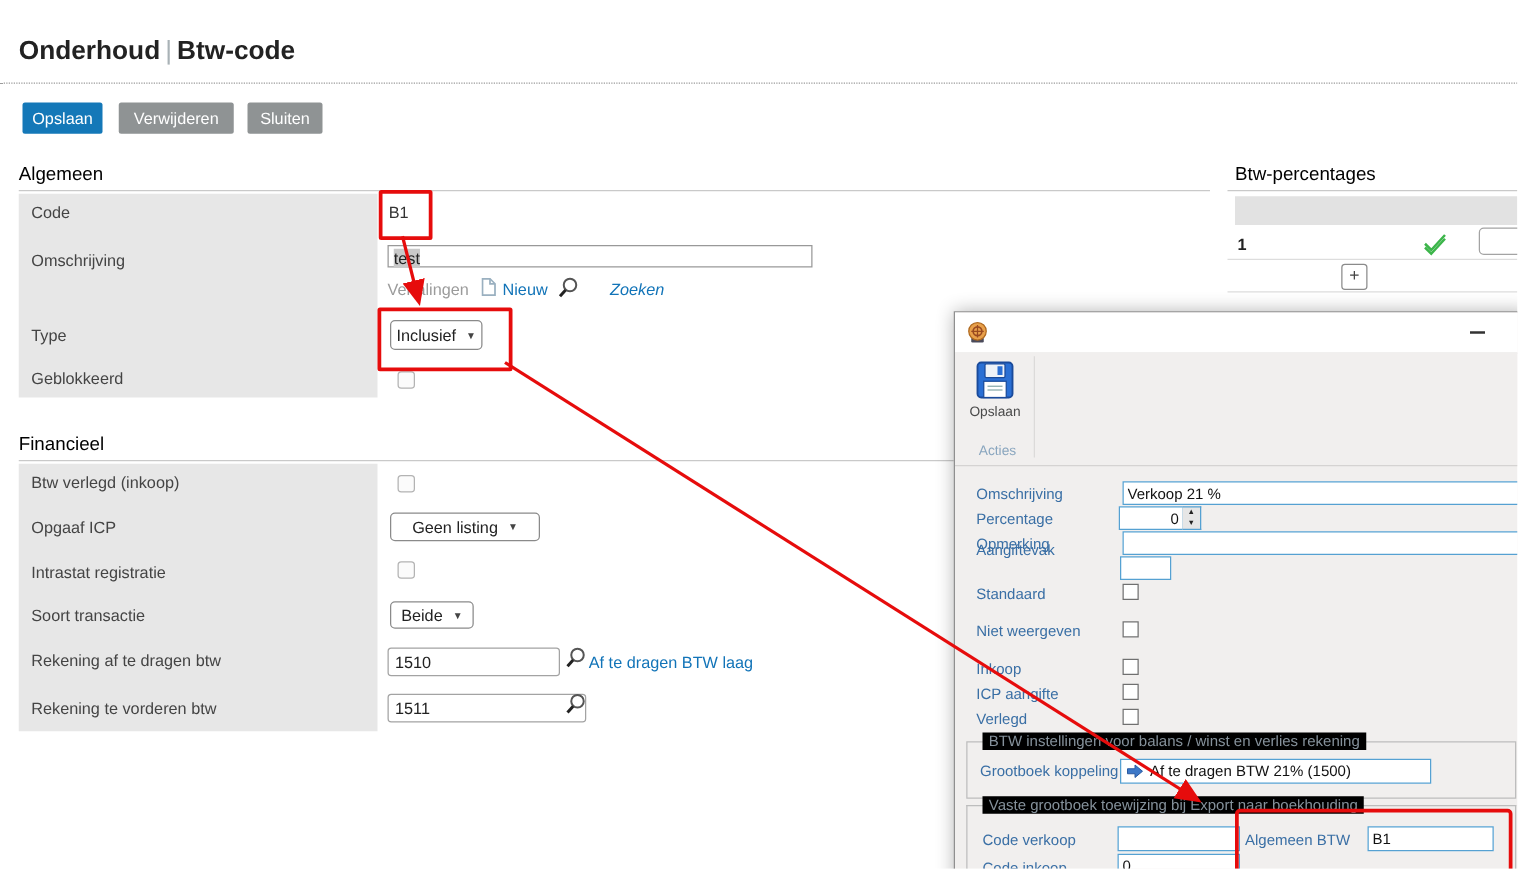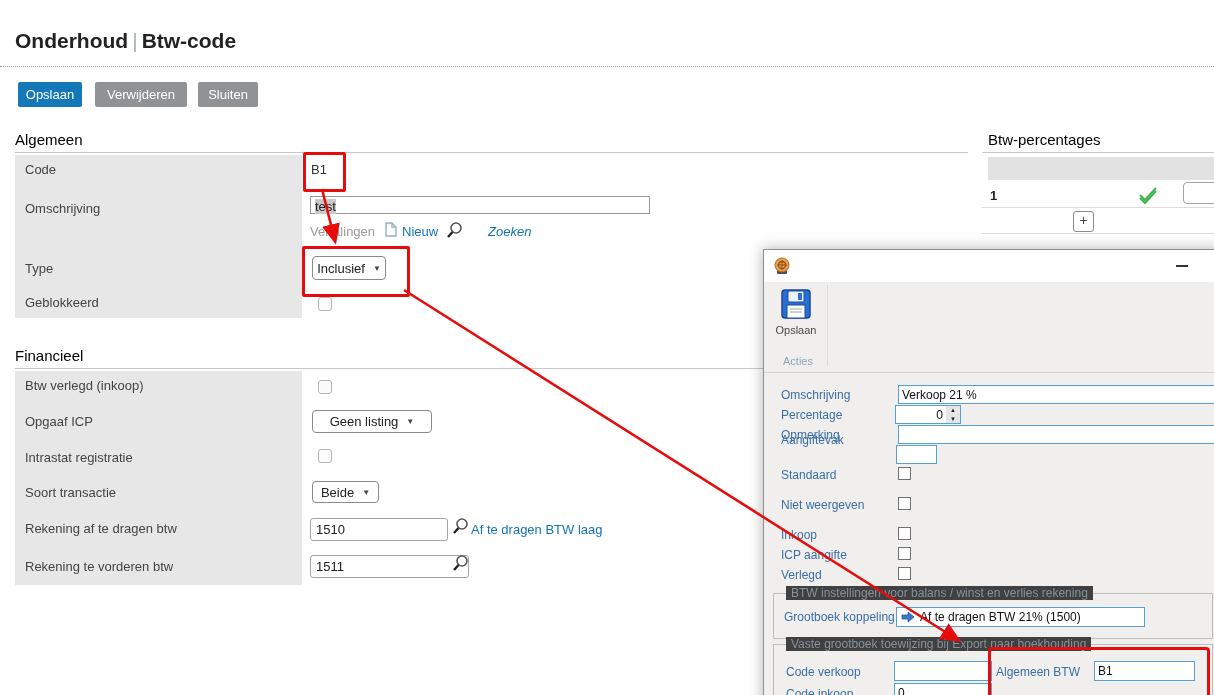--- a/index.html
+++ b/index.html
@@ -58,21 +58,21 @@
   #dlg .acties{font-size:11px;color:#8aa6bf;}
   .dlabel{position:absolute;color:#3a6fa5;font-size:12px;white-space:nowrap;}
   .dtxt{position:absolute;border:1px solid #55a1d2;background:#fff;color:#111;font-family:inherit;
         font-size:12px;padding:0 3px;box-sizing:border-box;border-radius:0;}
   .cbd{position:absolute;width:13px;height:13px;background:#fff;border:1px solid #707070;
        box-sizing:border-box;cursor:pointer;}
   .spin{position:absolute;width:15px;height:19px;border:1px solid #55a1d2;border-left:none;
         box-sizing:border-box;background:#e6e6e6;display:flex;flex-direction:column;}
   .spin span{flex:1;font-size:6px;line-height:8px;color:#222;text-align:center;cursor:pointer;}
   .grp{position:absolute;border:1px solid #bdbdbd;box-sizing:border-box;}
-  .grp .legend{position:absolute;top:-8px;left:12px;background:#404040;padding:0 5px;
+  .grp .legend{position:absolute;top:-8px;left:12px;background:#000000;padding:0 5px;
        font-size:12px;color:#85919b;white-space:nowrap;}
   .gbfield{position:absolute;background:#fff;border:1px solid #55a1d2;box-sizing:border-box;
        display:flex;align-items:center;padding:0 4px;font-size:12px;color:#111;cursor:pointer;}
   
   .redbox{position:absolute;border:3px solid #e60c0c;border-radius:2px;z-index:40;pointer-events:none;}
   #arrows{position:absolute;left:0;top:0;z-index:50;pointer-events:none;}
 </style>
 </head>
 <body>
 

